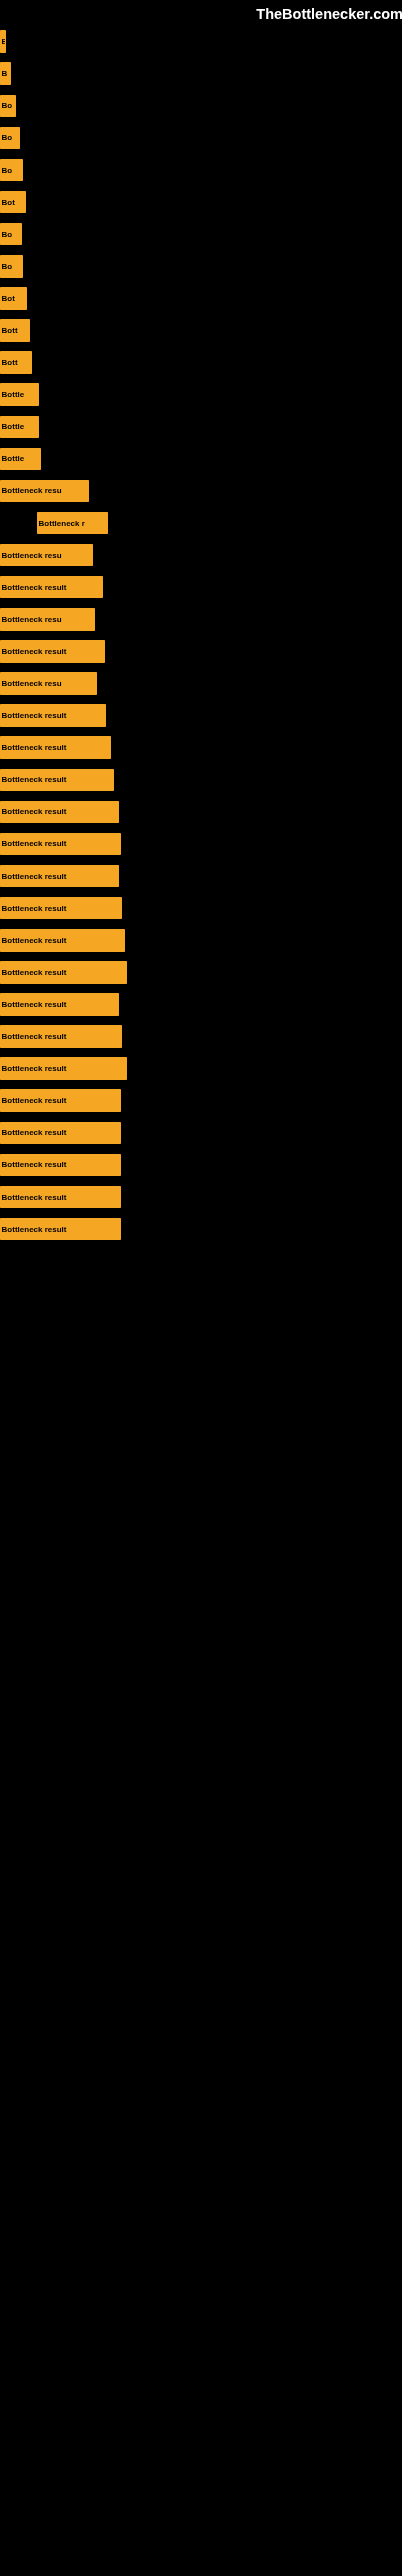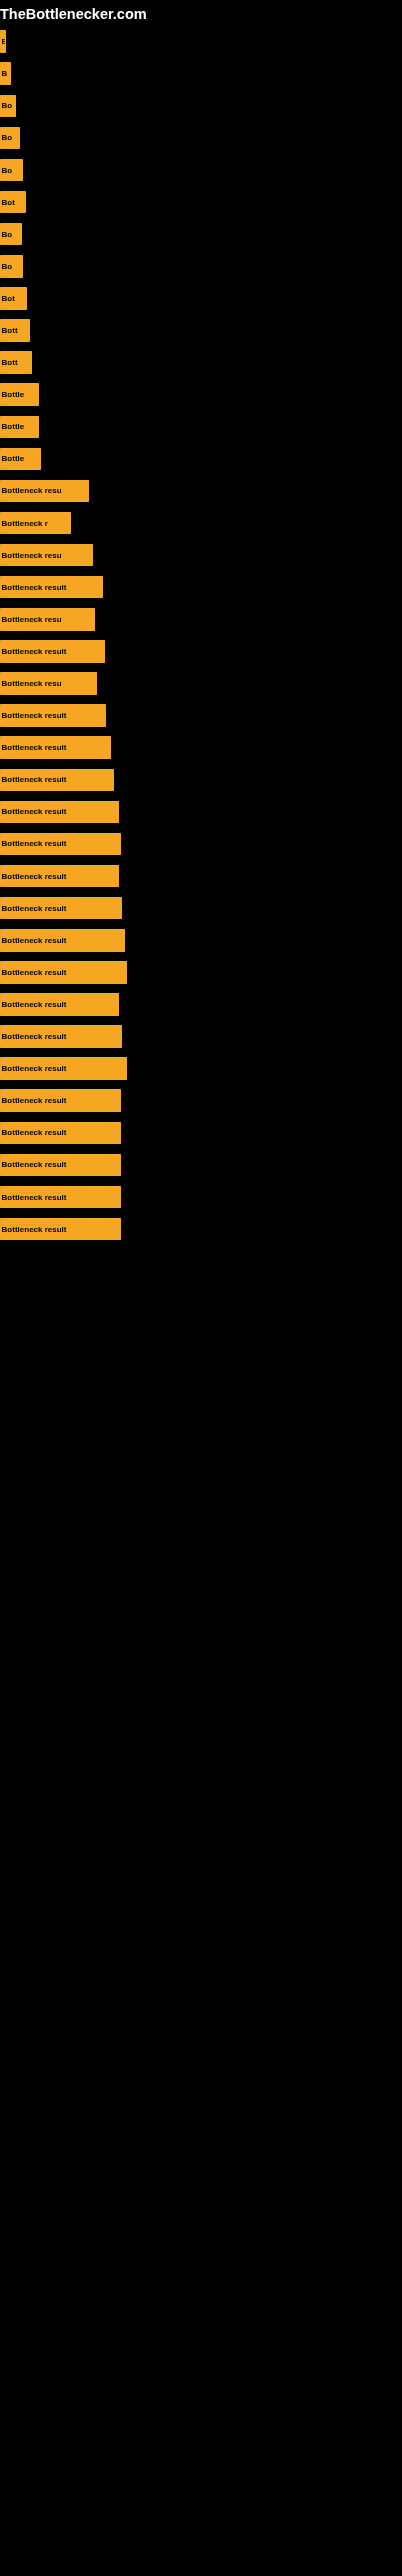--- a/index.html
+++ b/index.html
@@ -14,21 +14,21 @@
       min-height: 2576px;
       font-family: Arial, sans-serif;
       position: relative;
       overflow-x: hidden;
     }
 
     .site-title {
       color: #ffffff;
       font-size: 14.5px;
       font-weight: bold;
-      text-align: left;
+      text-align: right;
       padding: 6.4px 0 3.2px 0;
     }
 
     .bar-container {
       display: flex;
       align-items: center;
       margin-bottom: 0px;
       padding: 4.8px 0;
     }
 
@@ -129,21 +129,21 @@
       <div class="bar-label" style="width: 41px; min-width: 41px;">
         <span>Bottle</span>
       </div>
     </div>
     <div class="bar-container">
       <div class="bar-label" style="width: 89px; min-width: 89px;">
         <span>Bottleneck resu</span>
       </div>
     </div>
     <div class="bar-container">
-      <div class="bar-label" style="width: 71px; min-width: 71px;">
+      <div class="bar-label" style="width: 71px; min-width: 71px; margin-left: 37px;">
         <span>Bottleneck r</span>
       </div>
     </div>
     <div class="bar-container">
       <div class="bar-label" style="width: 93px; min-width: 93px;">
         <span>Bottleneck resu</span>
       </div>
     </div>
     <div class="bar-container">
       <div class="bar-label" style="width: 103px; min-width: 103px;">

